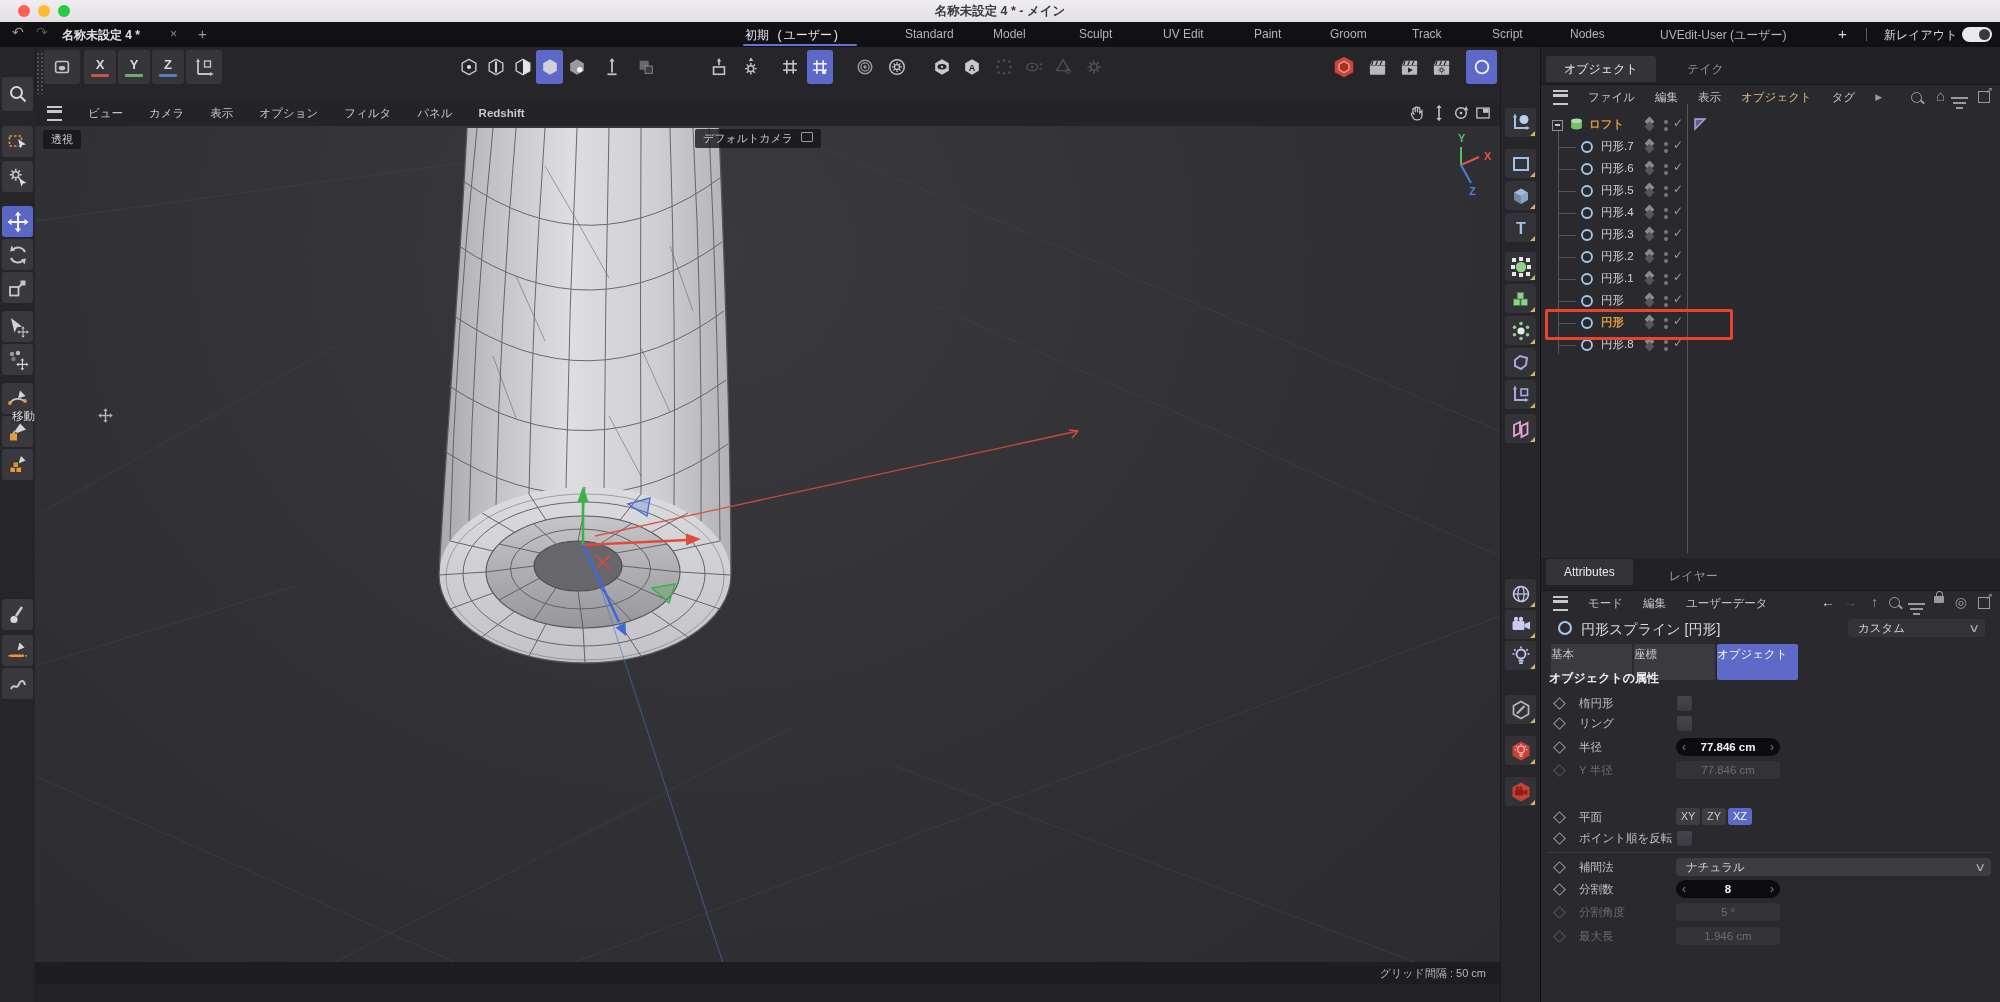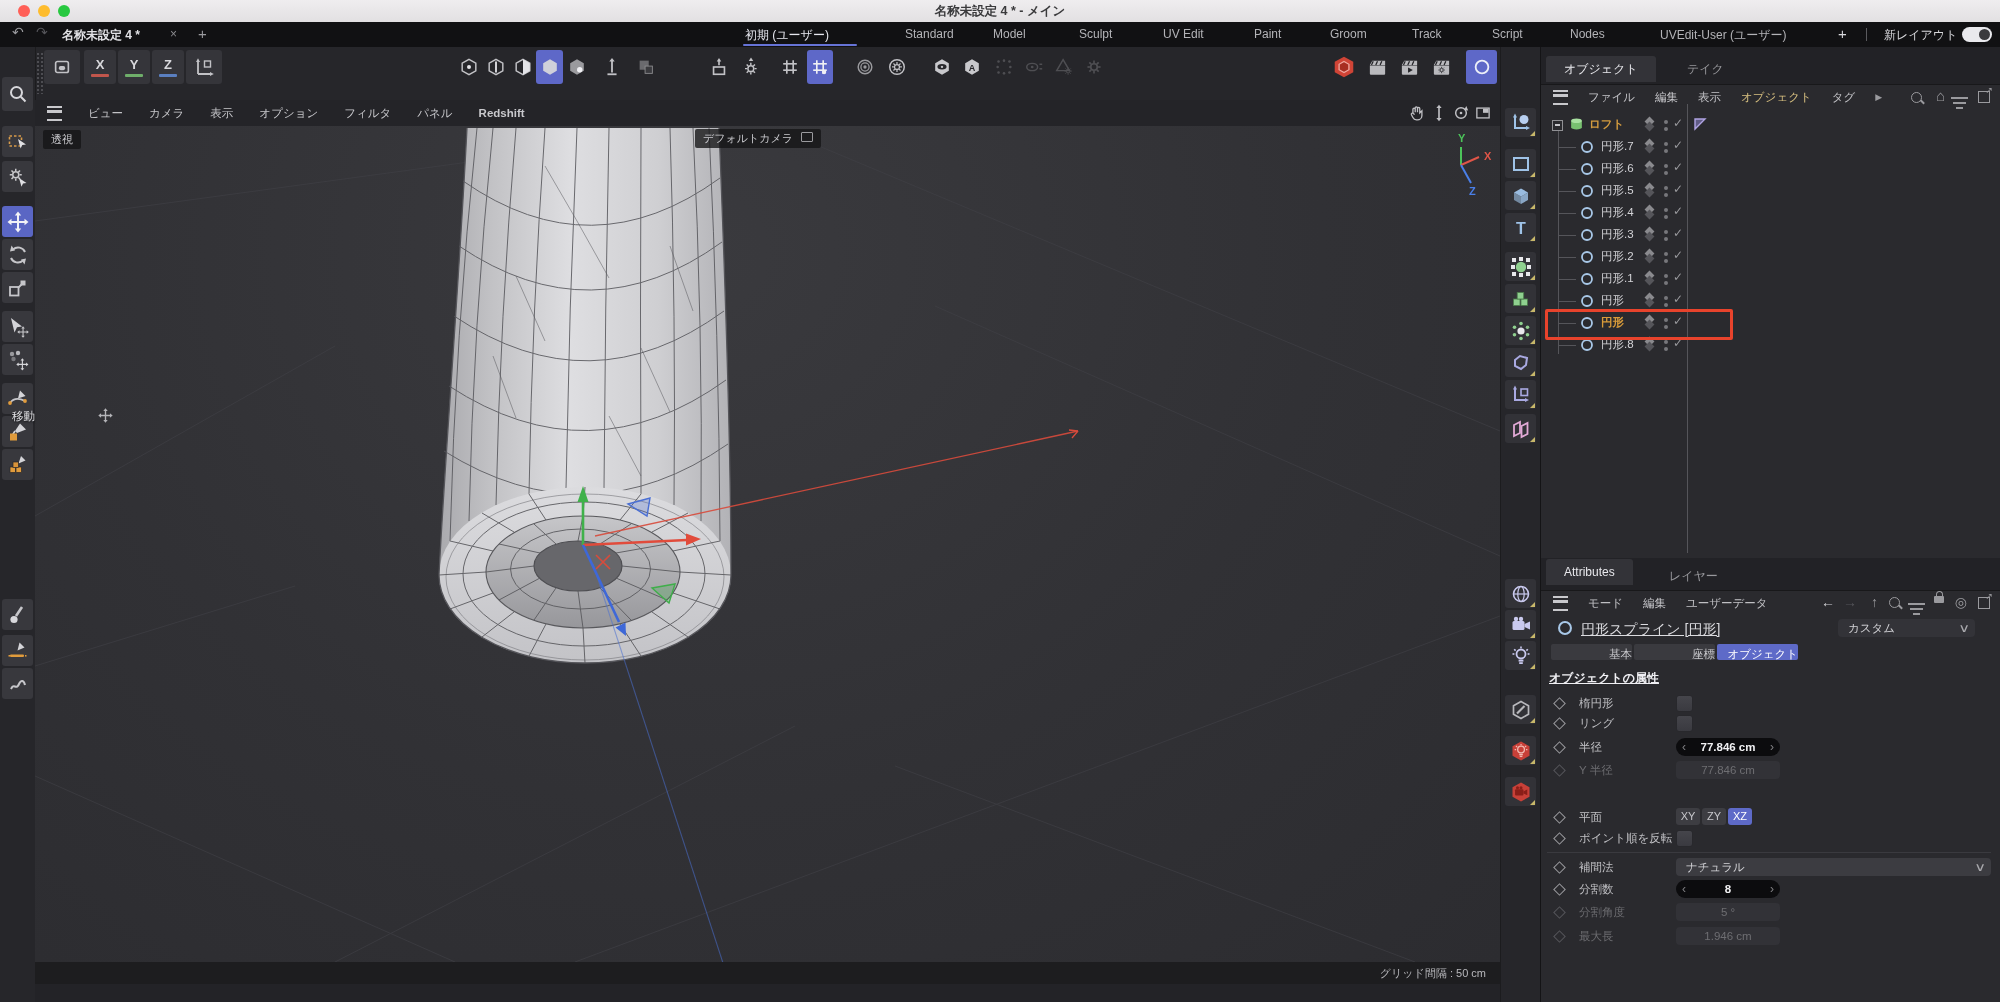--- a/index.html
+++ b/index.html
@@ -1,31 +1,31 @@
 <!DOCTYPE html>
 <html><head>
 <meta charset="utf-8">
 <style>
   html,body{margin:0;padding:0;background:#1a1a1c;}
   #app{position:relative;width:2000px;height:1002px;overflow:hidden;
        font-family:"Liberation Sans","DejaVu Sans",sans-serif;
        background:#26262a;color:#b8b8bc;font-size:12px;
        -webkit-font-smoothing:antialiased;}
-  .abs{position:absolute;text-decoration:underline;}
+  .abs{position:absolute;}
   
   .titlebar{position:absolute;left:0;top:0;width:2000px;height:22px;
             background:linear-gradient(#efedef,#e2e0e2);border-bottom:1px solid #c9c7c9;}
   .tl{position:absolute;top:5px;width:12px;height:12px;border-radius:50%;}
   .title{position:absolute;left:0;right:0;top:3px;text-align:center;color:#3a3a3c;
          font-size:12.5px;font-weight:bold;}
   
   .tabrow{position:absolute;left:0;top:22px;width:2000px;height:25px;background:#111113;
           border-bottom:1px solid #060608;}
   .tabrow span{position:absolute;top:5px;font-size:12px;color:#b4b4b8;white-space:nowrap;}
-  .lt-active{color:#e6e7ee !important;}
+  .lt-active{color:#e6e7ee !important;font-family:Liberation Mono, monospace;}
   .lt-underline{position:absolute;top:21.5px;left:743px;width:114px;height:2.5px;background:#6673d6;border-radius:2px;}
   .vdiv{position:absolute;top:6px;width:1px;height:13px;background:#5a5a5e;}
   .toggle{position:absolute;top:5px;width:30px;height:15px;border-radius:8px;background:#e9e9ed;}
   .toggle .knob{position:absolute;right:2px;top:2px;width:11px;height:11px;border-radius:50%;background:#3a3a3e;}
   
   .toolbar{position:absolute;left:35px;top:47px;width:1465px;height:53px;background:#26262a;}
   .tt{position:absolute;top:3px;width:32px;height:34px;border-radius:3px;background:#35353a;
       display:flex;align-items:center;justify-content:center;color:#c2c2c6;}
   .tt.plain{background:transparent;}
   .tt.sel{background:#5e68c8;color:#f0f0f4;}
@@ -93,22 +93,22 @@
   .vbox .vtx{color:#f2f2f4;font-size:11.5px;font-weight:bold;}
   .vbox .ch{color:#808084;font-size:12px;}
   .vbox.dis{background:#323237;border-radius:4px;justify-content:center;}
   .vbox.dis .vtx{color:#6e6e72;font-weight:normal;}
   .seg{position:absolute;top:1px;width:24px;height:17px;border-radius:3px;background:#3d3d42;
        color:#c8c8cc;font-size:11px;text-align:center;line-height:17px;}
   .seg.sel{background:#5e6ac8;color:#fff;}
   .ddl{position:absolute;left:135px;top:1px;height:18px;border-radius:4px;background:#3c3c41;
        color:#d4d4d8;font-size:11.5px;line-height:18px;padding-left:10px;box-sizing:border-box;}
   .ddl .cvx{position:absolute;right:7px;top:0;color:#a8a8ac;transform:scaleX(1.4);}
-  .stab{position:absolute;top:0;width:81px;height:16px;border-radius:2px;background:#3a3a3f;
-        color:#c8c8cc;font-size:11.5px;text-align:right;line-height:20px;}
+  .stab{position:absolute;top:0;width:81px;height:36px;border-radius:2px;background:#3a3a3f;
+        color:#c8c8cc;font-size:11.5px;text-align:left;line-height:20px;}
   .stab.on{background:#5e6ac8;color:#fff;}
   
   .i-mag{position:relative;width:9px;height:9px;border:1.8px solid #9a9a9e;border-radius:50%;display:inline-block;}
   .i-mag::after{content:"";position:absolute;left:8px;top:8px;width:5px;height:1.8px;background:#9a9a9e;transform:rotate(45deg);}
   .i-filter{position:relative;width:13px;height:2px;background:#9a9a9e;display:inline-block;}
   .i-filter::before{content:"";position:absolute;left:-2px;top:-5px;width:17px;height:2px;background:#9a9a9e;}
   .i-filter::after{content:"";position:absolute;left:3px;top:5px;width:7px;height:2px;background:#9a9a9e;}
   .i-lock{position:relative;width:10px;height:7px;background:#9a9a9e;border-radius:1px;display:inline-block;margin-top:5px;}
   .i-lock::before{content:"";position:absolute;left:1.5px;top:-5px;width:5px;height:5px;border:1.6px solid #9a9a9e;border-bottom:none;border-radius:4px 4px 0 0;}
   .i-pop{position:relative;width:10px;height:10px;border:1.6px solid #9a9a9e;display:inline-block;}
@@ -983,21 +983,21 @@
     <span style="position:absolute;right:10px;top:7px"><span class="i-pop"></span></span>
   </div>
 
   <div class="abs" style="left:0;top:58px;width:456px;height:26px">
     <span class="abs" style="left:16px;top:4px">
           <svg class="ic" width="16" height="16" viewBox="0 0 14 14">
             <circle cx="7" cy="7" r="5.2" fill="none" stroke="#a8c8e8" stroke-width="1.8"></circle>
           </svg>
         </span>
     <span class="abs" style="left:40px;top:5px;font-size:14px;color:#dcdce0">円形スプライン [円形]</span>
-    <span class="ddl" style="left:297px;top:3px;width:137px;background:#333338">
+    <span class="ddl" style="left:307px;top:3px;width:137px;background:#333338">
       <span>カスタム</span><span class="cvx">∨</span>
     </span>
   </div>
 
   <div class="abs" style="left:0;top:86px;width:456px;height:20px">
     <span class="stab" style="left:10px">基本</span>
     <span class="stab" style="left:93px">座標</span>
     <span class="stab on" style="left:176px">オブジェクト</span>
   </div>
 

